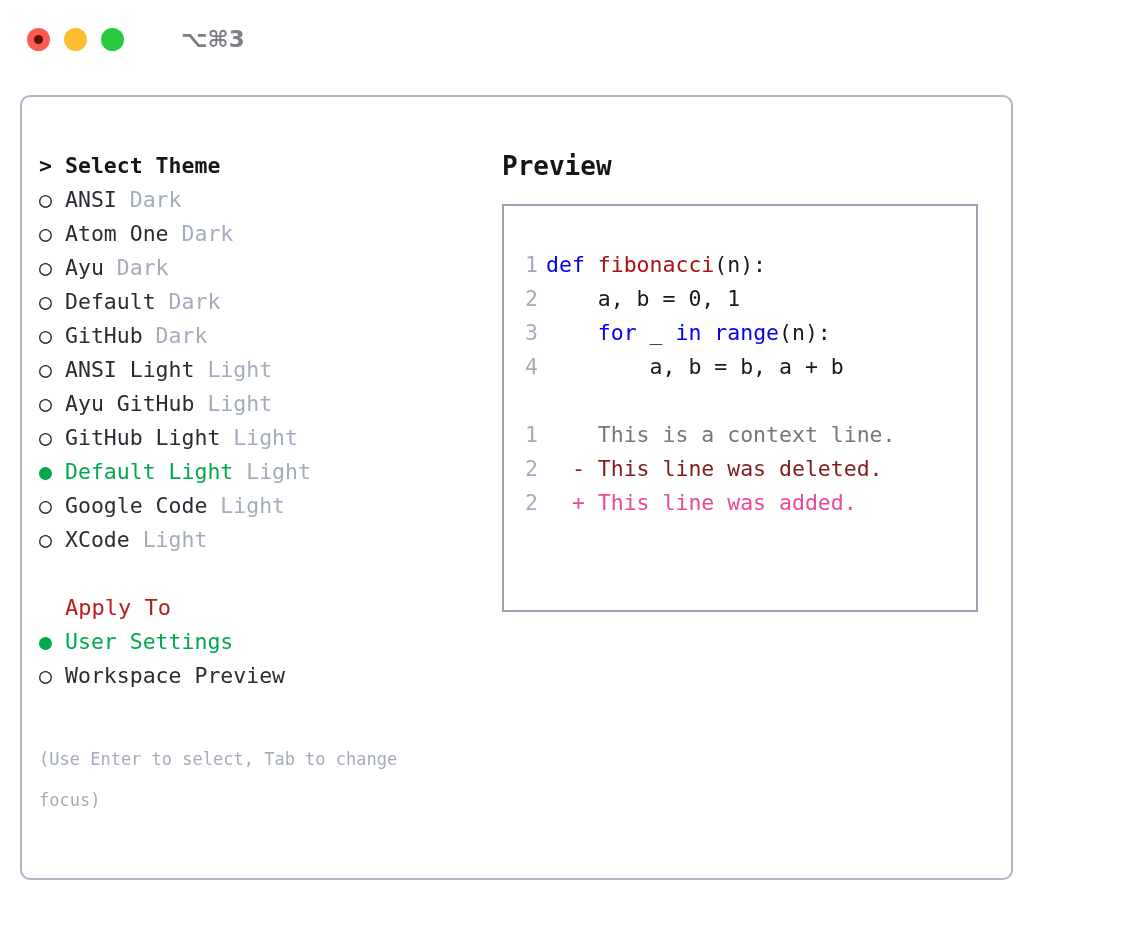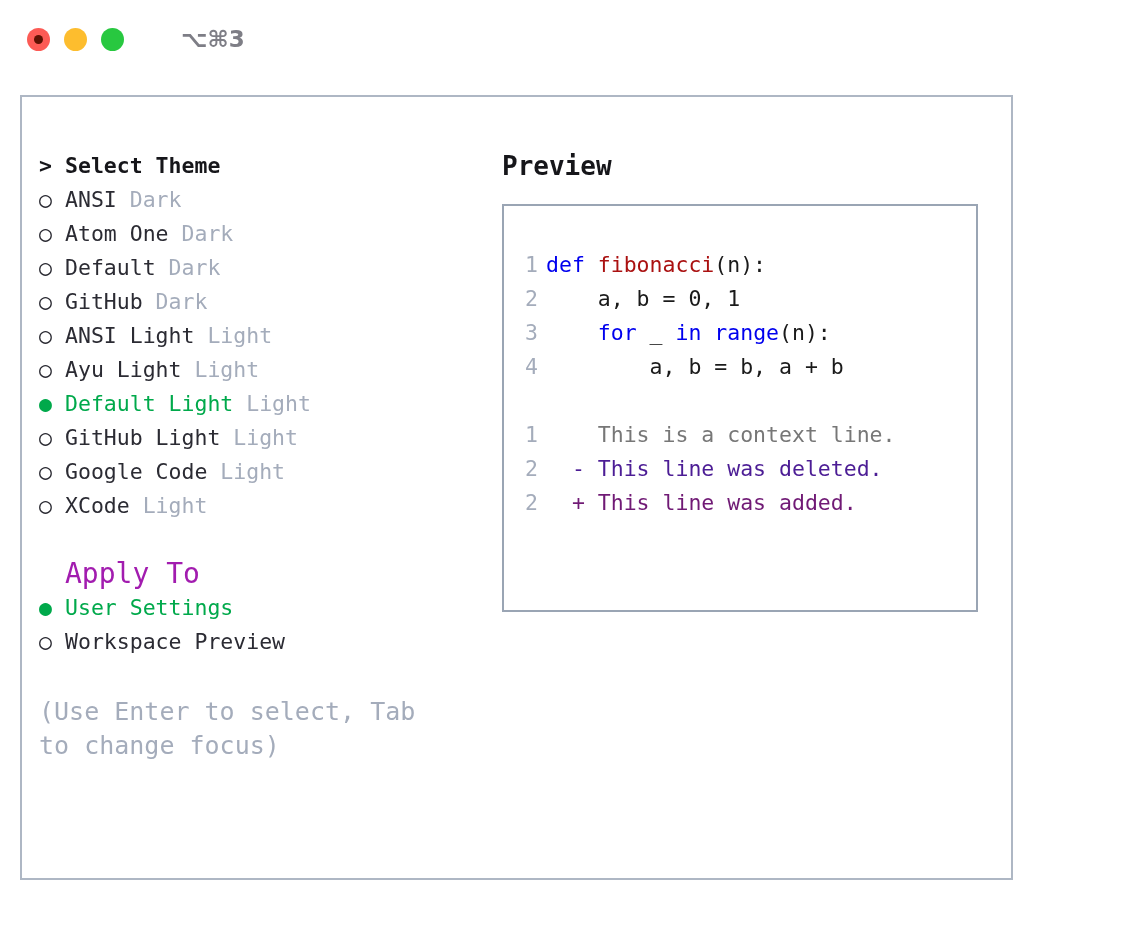--- a/index.html
+++ b/index.html
@@ -66,21 +66,21 @@
   }
 
   
   .panel {
     position: absolute;
     left: 20px;
     top: 95px;
     width: 993px;
     height: 785px;
     border: 2px solid #aeb7c4;
-    border-radius: 0;
+    border-radius: 10px;
     box-sizing: border-box;
     background: #ffffff;
   }
 
   
   .left-col {
     position: absolute;
     left: 17px;
     top: 52px;
     width: 440px;
@@ -108,28 +108,28 @@
   .row.selected .marker {
     color: #00a94b;
   }
   .row.selected .tag {
     color: #a4acbb;
   }
   .spacer-row { height: 34px; }
   .section-label {
     height: 34px;
     line-height: 34px;
-    font-size: 28px;
-    color: #a21caf;
+    font-size: 22px;
+    color: #b91c1c;
     white-space: pre;
   }
   .hint {
-    margin-top: 36px;
-    font-size: 25px;
-    line-height: 34px;
+    margin-top: 46px;
+    font-size: 17px;
+    line-height: 41px;
     color: #a4acbb;
     width: 400px;
   }
 
   
   .right-col {
     position: absolute;
     left: 480px;
     top: 52px;
     width: 490px;
@@ -168,22 +168,22 @@
     display: inline-block;
     width: 20px;
     text-align: right;
     margin-right: 8px;
   }
   .kw   { color: #0000ee; }
   .fn   { color: #aa1111; }
   .plain{ color: #1a1a1a; }
   .gap  { height: 34px; }
   .ctx  { color: #777777; }
-  .del  { color: #4c1d95; margin-top: 16px; }
-  .add  { color: #701a75; }
+  .del  { color: #7f1d1d; margin-top: 16px; }
+  .add  { color: #ec4899; }
 </style>
 </head>
 <body>
 
 <div class="window">
 
   <div class="titlebar">
     <div class="traffic">
       <span class="dot red"></span>
       <span class="dot yellow"></span>
@@ -194,26 +194,27 @@
 
   <div class="panel">
 
     <div class="left-col">
 
       <div class="row header"><span class="marker">&gt; </span><span>Select Theme</span></div>
 
       <div id="theme-list">
           <div class="row"><span class="marker">○ </span><span>ANSI</span><span class="tag"> Dark</span></div>
           <div class="row"><span class="marker">○ </span><span>Atom One</span><span class="tag"> Dark</span></div>
+          <div class="row"><span class="marker">○ </span><span>Ayu</span><span class="tag"> Dark</span></div>
           <div class="row"><span class="marker">○ </span><span>Default</span><span class="tag"> Dark</span></div>
           <div class="row"><span class="marker">○ </span><span>GitHub</span><span class="tag"> Dark</span></div>
           <div class="row"><span class="marker">○ </span><span>ANSI Light</span><span class="tag"> Light</span></div>
-          <div class="row"><span class="marker">○ </span><span>Ayu Light</span><span class="tag"> Light</span></div>
+          <div class="row"><span class="marker">○ </span><span>Ayu GitHub</span><span class="tag"> Light</span></div>
+          <div class="row"><span class="marker">○ </span><span>GitHub Light</span><span class="tag"> Light</span></div>
           <div class="row selected"><span class="marker">● </span><span>Default Light</span><span class="tag"> Light</span></div>
-          <div class="row"><span class="marker">○ </span><span>GitHub Light</span><span class="tag"> Light</span></div>
           <div class="row"><span class="marker">○ </span><span>Google Code</span><span class="tag"> Light</span></div>
           <div class="row"><span class="marker">○ </span><span>XCode</span><span class="tag"> Light</span></div>
         </div>
 
       <div class="spacer-row"></div>
 
       <div class="section-label"><span class="marker"></span><span>Apply To</span></div>
 
       <div id="apply-to-list">
           <div class="row selected"><span class="marker">● </span><span>User Settings</span></div>

